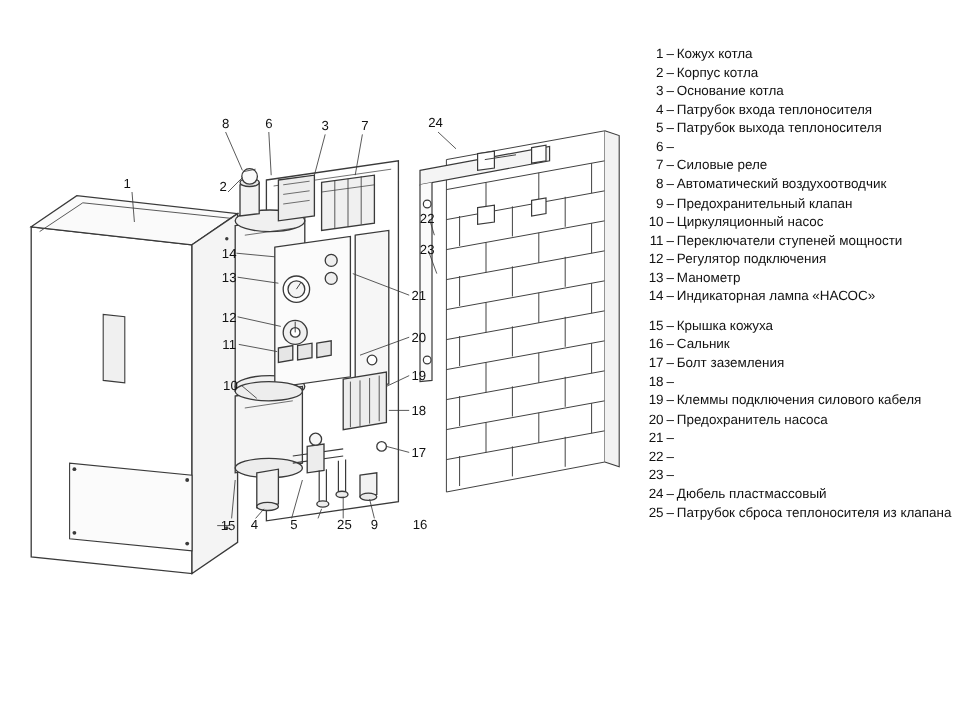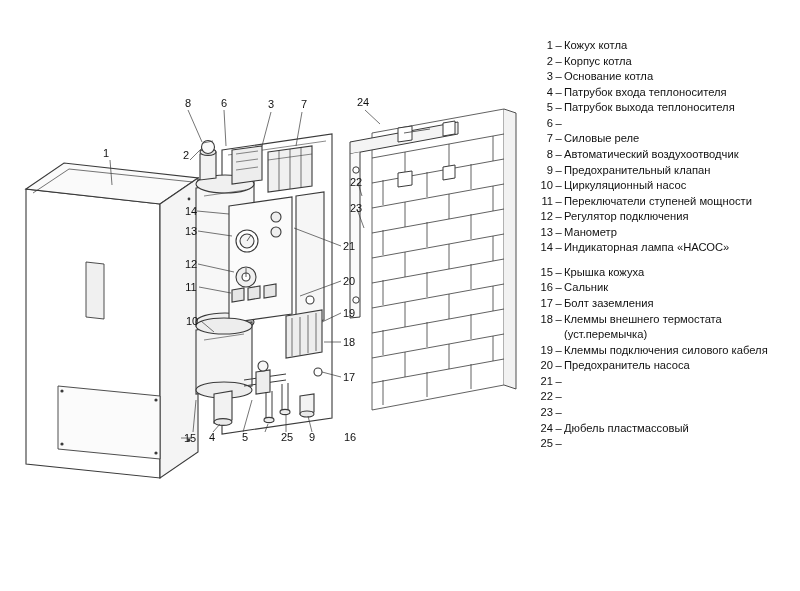--- a/index.html
+++ b/index.html
@@ -374,21 +374,20 @@
         <span class="legend-label">Сальник</span>
       </div>
     <div class="legend-item">
         <span class="legend-num">17</span>
         <span class="legend-dash">–</span>
         <span class="legend-label">Болт заземления</span>
       </div>
     <div class="legend-item">
         <span class="legend-num">18</span>
         <span class="legend-dash">–</span>
-        <span class="legend-label">Клеммы внешнего термостата (уст.перемычка)</span>
       </div>
     <div class="legend-item">
         <span class="legend-num">19</span>
         <span class="legend-dash">–</span>
         <span class="legend-label">Клеммы подключения силового кабеля</span>
       </div>
     <div class="legend-item">
         <span class="legend-num">20</span>
         <span class="legend-dash">–</span>
         <span class="legend-label">Предохранитель насоса</span>
@@ -406,16 +405,17 @@
         <span class="legend-dash">–</span>
       </div>
     <div class="legend-item">
         <span class="legend-num">24</span>
         <span class="legend-dash">–</span>
         <span class="legend-label">Дюбель пластмассовый</span>
       </div>
     <div class="legend-item">
         <span class="legend-num">25</span>
         <span class="legend-dash">–</span>
+        <span class="legend-label">Патрубок сброса теплоносителя из клапана</span>
       </div>
   </div>
 
 </div>
 
 </body></html>

